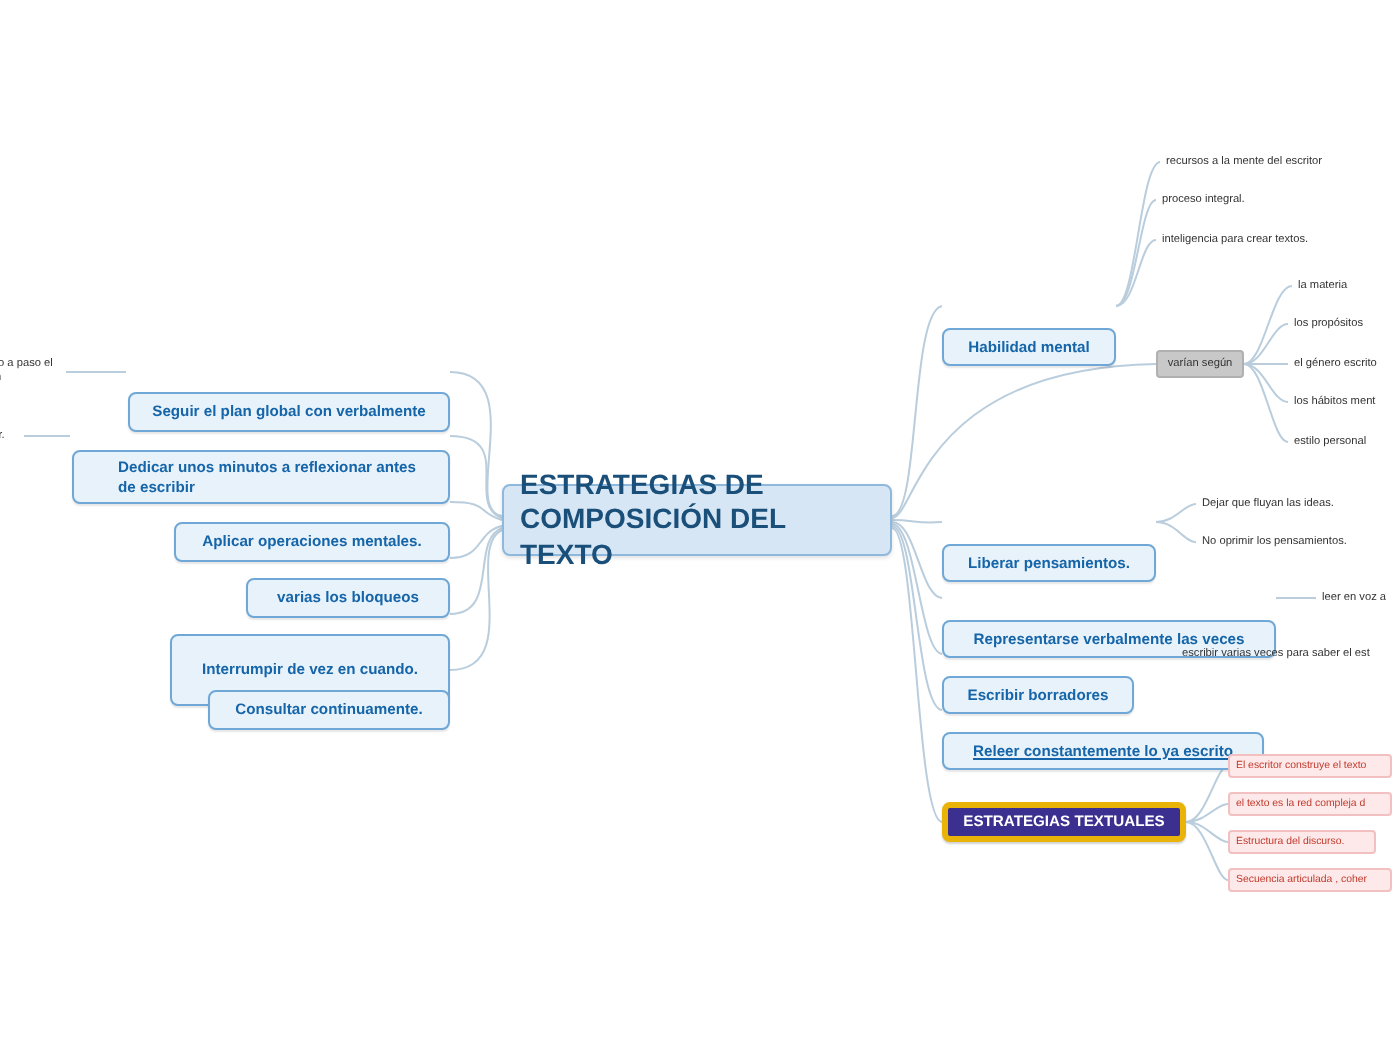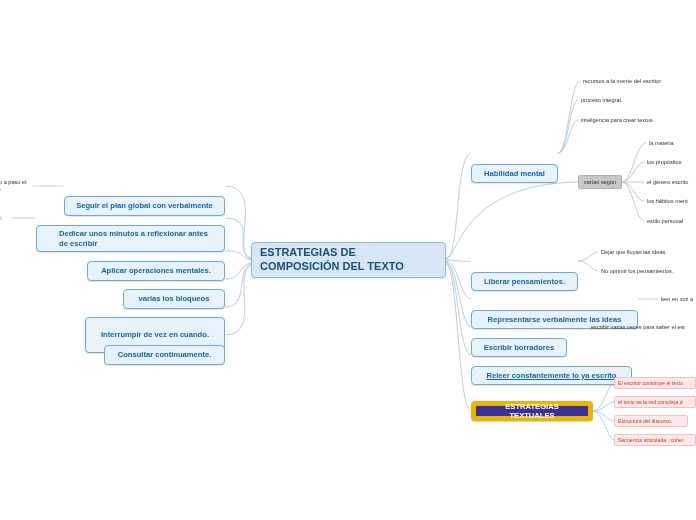--- a/index.html
+++ b/index.html
@@ -32,42 +32,42 @@
     text-align: center;
     line-height: 1.25;
   }
   
   .n-central {
     background: #d6e6f5;
     border: 1px solid #8fb8dd;
     border-radius: 4px;
     color: #1a4f7a;
     font-weight: bold;
-    font-size: 11px;
+    font-size: 14px;
     padding: 6px 8px;
     text-align: left;
     justify-content: flex-start;
     box-shadow: 0 1px 2px rgba(0,0,0,0.12);
   }
   
   .n-main {
     background: #e8f2fb;
     border: 1px solid #6fa8d6;
     border-radius: 4px;
     color: #1565a8;
     font-weight: bold;
     font-size: 7.6px;
     padding: 4px 6px;
     box-shadow: 0 1px 1px rgba(0,0,0,0.10);
     margin-top: 20px;
   }
   
   .n-purple {
     background: #3b2f8f;
-    border: 5px solid #eab308;
+    border: 3px solid #eab308;
     border-radius: 4px;
     color: #ffffff;
     font-weight: bold;
     font-size: 7.6px;
     padding: 4px 6px;
     box-shadow: 0 1px 1px rgba(0,0,0,0.18);
   }
   
   .n-leaf {
     color: #333333;
@@ -227,21 +227,21 @@
     <span>Liberar pensamientos.</span>
   </div>
   <div class="node n-leaf" style="left:598px; top:247px; width:96px; height:11px;">
     <span>Dejar que fluyan las ideas.</span>
   </div>
   <div class="node n-leaf" style="left:598px; top:266px; width:100px; height:11px;">
     <span>No oprimir los pensamientos.</span>
   </div>
 
   <div class="node n-main" style="left:471px; top:290px; width:167px; height:19px;">
-    <span>Representarse verbalmente las ideas</span>
+    <span>Representarse verbalmente las veces</span>
   </div>
   <div class="node n-leaf" style="left:658px; top:294px; width:45px; height:11px;">
     <span>leer en voz a</span>
   </div>
 
   <div class="node n-main" style="left:471px; top:318px; width:96px; height:19px;">
     <span>Escribir borradores</span>
   </div>
   <div class="node n-leaf" style="left:588px; top:322px; width:118px; height:11px;">
     <span>escribir varias veces para saber el est</span>

